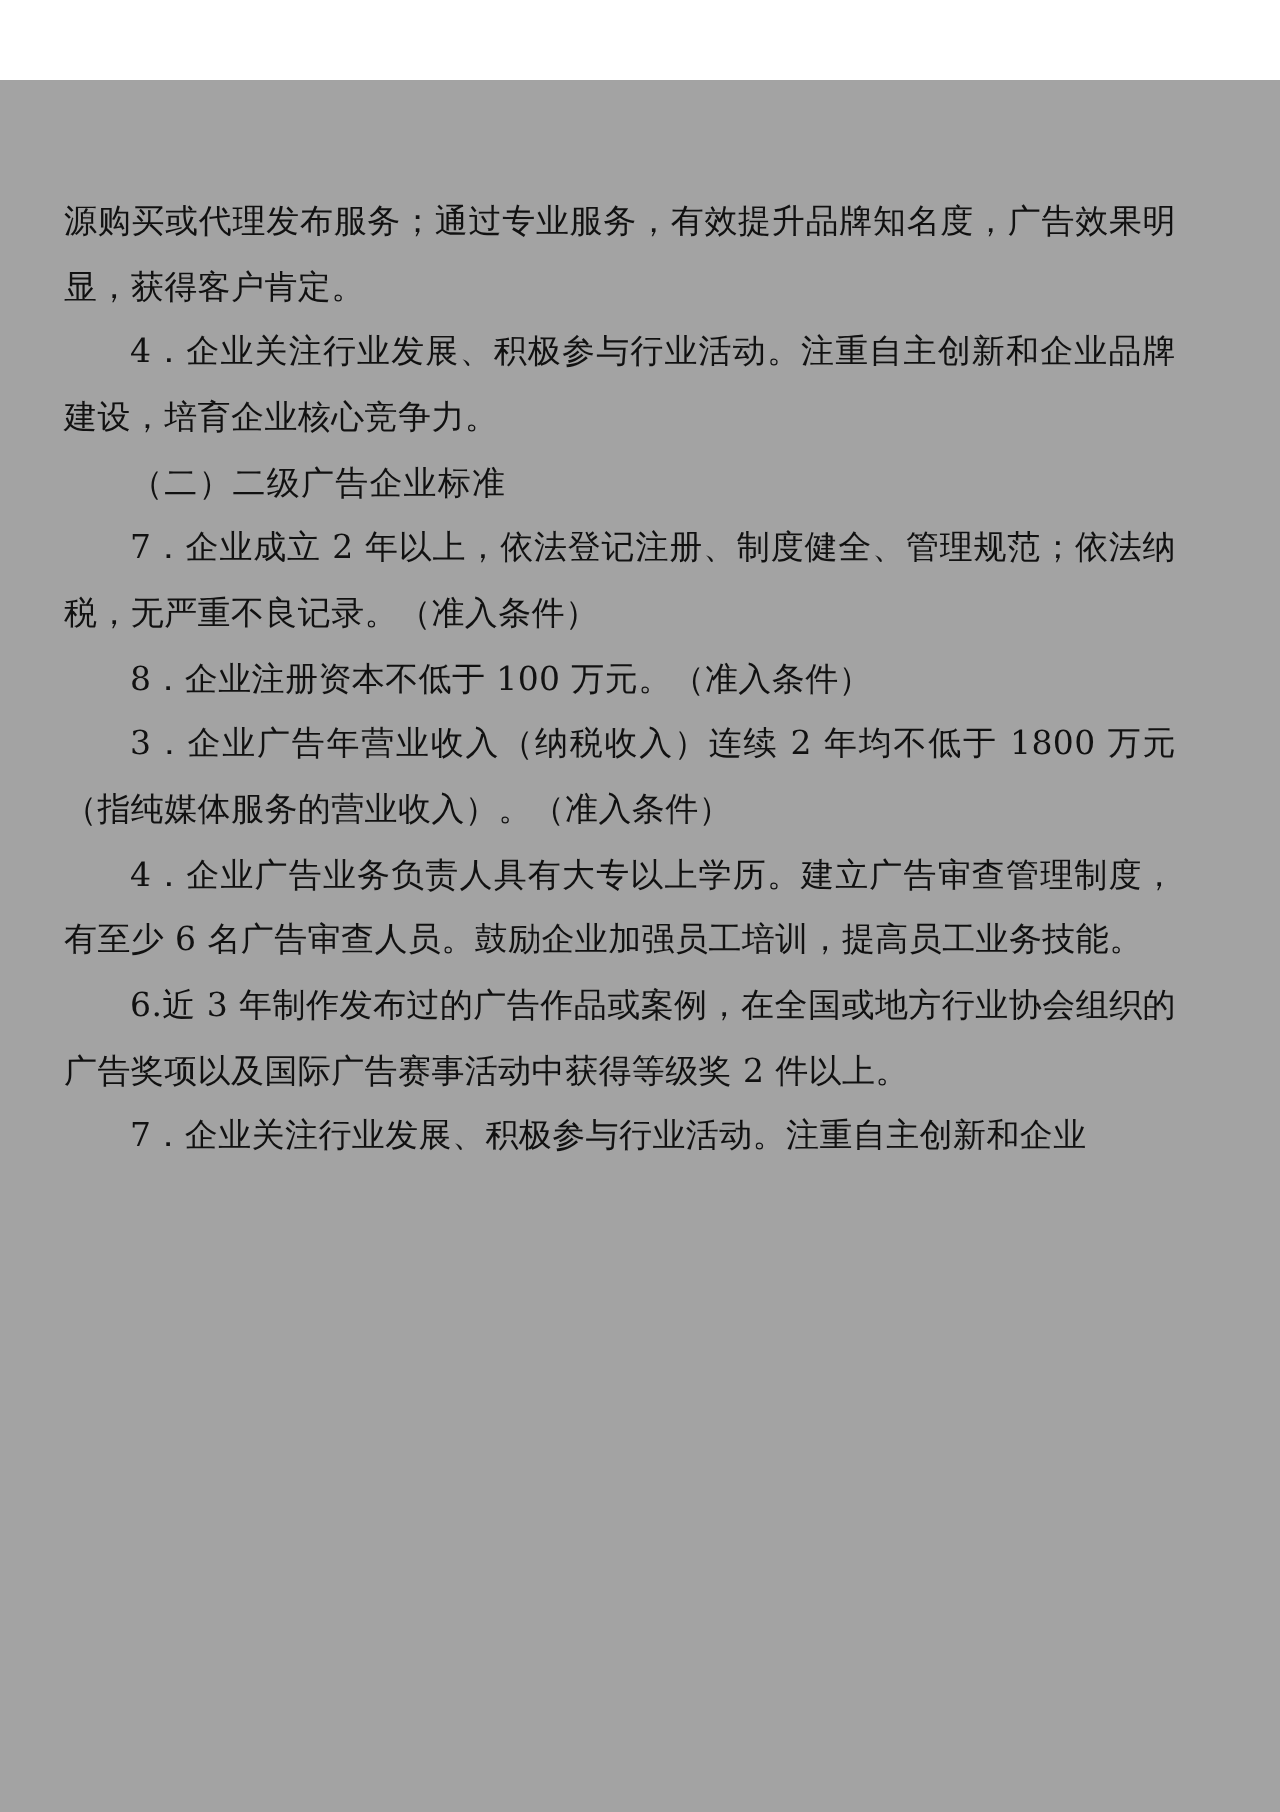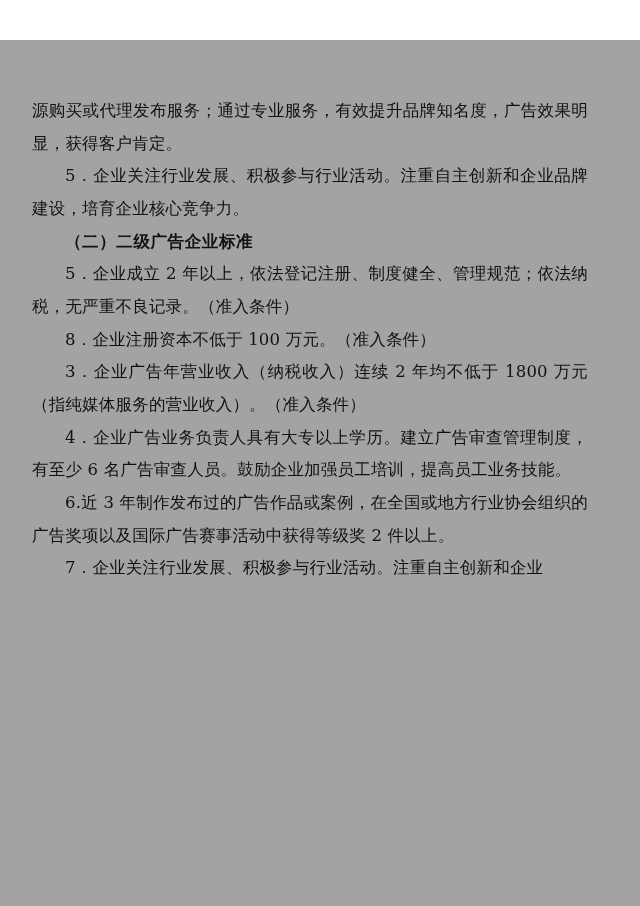--- a/index.html
+++ b/index.html
@@ -34,39 +34,39 @@
     margin: 0;
     text-indent: 2em;
   }
   p.cont {
     margin: 0;
     text-indent: 0;
   }
   p.heading {
     margin: 0;
     text-indent: 2em;
-    font-weight: bold;
+    font-weight: normal;
     letter-spacing: 0.6px;
   }
 </style>
 </head>
 <body>
 
 <div class="page">
   <div class="doc-body">
 
     <p class="cont">源购买或代理发布服务；通过专业服务，有效提升品牌知名度，广告效果明显，获得客户肯定。</p>
 
 
-    <p class="para">5．企业关注行业发展、积极参与行业活动。注重自主创新和企业品牌建设，培育企业核心竞争力。</p>
+    <p class="para">4．企业关注行业发展、积极参与行业活动。注重自主创新和企业品牌建设，培育企业核心竞争力。</p>
 
 
     <p class="heading">（二）二级广告企业标准</p>
 
-    <p class="para">5．企业成立 2 年以上，依法登记注册、制度健全、管理规范；依法纳税，无严重不良记录。（准入条件）</p>
+    <p class="para">7．企业成立 2 年以上，依法登记注册、制度健全、管理规范；依法纳税，无严重不良记录。（准入条件）</p>
 
     <p class="para">8．企业注册资本不低于 100 万元。（准入条件）</p>
 
     <p class="para">3．企业广告年营业收入（纳税收入）连续 2 年均不低于 1800 万元（指纯媒体服务的营业收入）。（准入条件）</p>
 
     <p class="para">4．企业广告业务负责人具有大专以上学历。建立广告审查管理制度，有至少 6 名广告审查人员。鼓励企业加强员工培训，提高员工业务技能。</p>
 
 
     <p class="para">6.近 3 年制作发布过的广告作品或案例，在全国或地方行业协会组织的广告奖项以及国际广告赛事活动中获得等级奖 2 件以上。</p>
 

